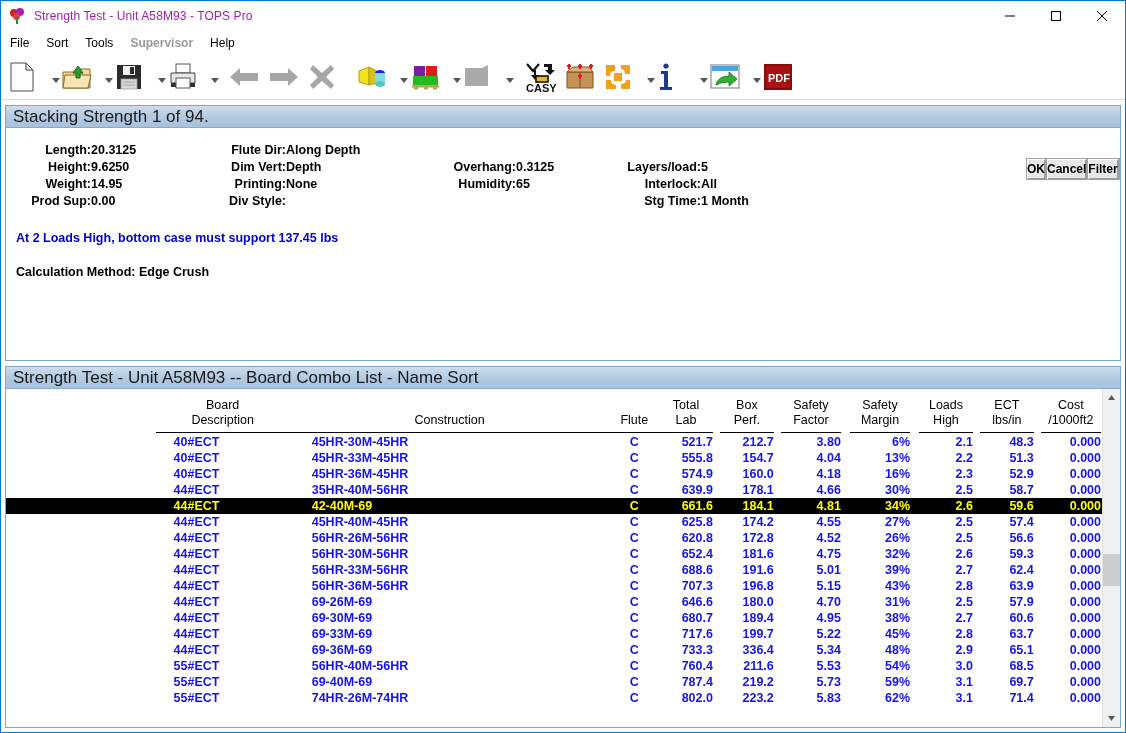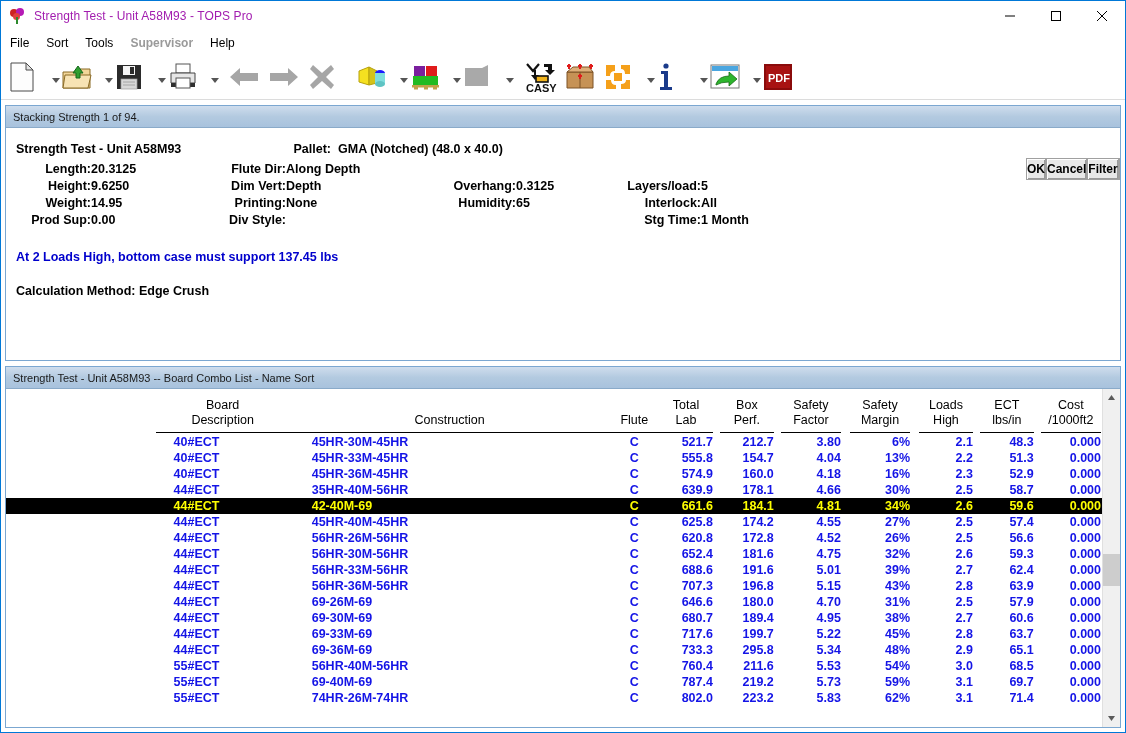--- a/index.html
+++ b/index.html
@@ -96,21 +96,21 @@
     display: flex; flex-direction: column;
   }
   .panel-top { height: 256px; flex: 0 0 256px; }
   .panel-bottom { flex: 1 1 auto; margin-bottom: 4px; }
   .panel-caption {
     height: 21px; flex: 0 0 21px;
     background: linear-gradient(to bottom, #cfdded 0%, #b3cae0 50%, #a8c2dd 100%);
     border-bottom: 1px solid #8aaac9;
     display: flex; align-items: center;
     padding-left: 7px;
-    font-size: 11px; color: #1a1a1a;
+    font-size: 17px; color: #1a1a1a;
   }
   .panel-body { flex: 1 1 auto; position: relative; overflow: hidden; }
   
   .info-area {
     position: absolute; left: 0; top: 0;
     width: 1030px; height: 100%;
     padding: 14px 0 0 0;
     box-sizing: border-box;
   }
   .info-grid {
@@ -419,25 +419,20 @@
     </div>
 
   </div>
 
   <div class="panel panel-top">
     <div class="panel-caption">Stacking Strength 1 of 94.</div>
     <div class="panel-body">
 
       <div class="info-area">
 
-        <div class="hdr-line">
-          <div class="hdr-title">Strength Test - Unit A58M93</div>
-          <div class="pallet-lbl">Pallet:</div>
-          <div class="pallet-val">GMA (Notched) (48.0 x 40.0)</div>
-        </div>
 
         <div class="info-grid">
 
           <div class="info-row">
             <div class="lbl c1-l">Length:</div>
             <div class="val c1-v">20.3125</div>
             <div class="lbl c2-l">Flute Dir:</div>
             <div class="val c2-v">Along Depth</div>
             <div class="lbl c3-l"></div>
             <div class="val c3-v"></div>
@@ -725,21 +720,21 @@
                 <td class="col-n">2.8</td>
                 <td class="col-n">63.7</td>
                 <td class="col-n-w">0.000</td>
               </tr>
               <tr>
                 <td class="col-pad"></td>
                 <td class="col-desc">44#ECT</td>
                 <td class="col-cons">69-36M-69</td>
                 <td class="col-flute">C</td>
                 <td class="col-n">733.3</td>
-                <td class="col-n">295.8</td>
+                <td class="col-n">336.4</td>
                 <td class="col-n-w">5.34</td>
                 <td class="col-n-w">48%</td>
                 <td class="col-n">2.9</td>
                 <td class="col-n">65.1</td>
                 <td class="col-n-w">0.000</td>
               </tr>
               <tr>
                 <td class="col-pad"></td>
                 <td class="col-desc">55#ECT</td>
                 <td class="col-cons">56HR-40M-56HR</td>

